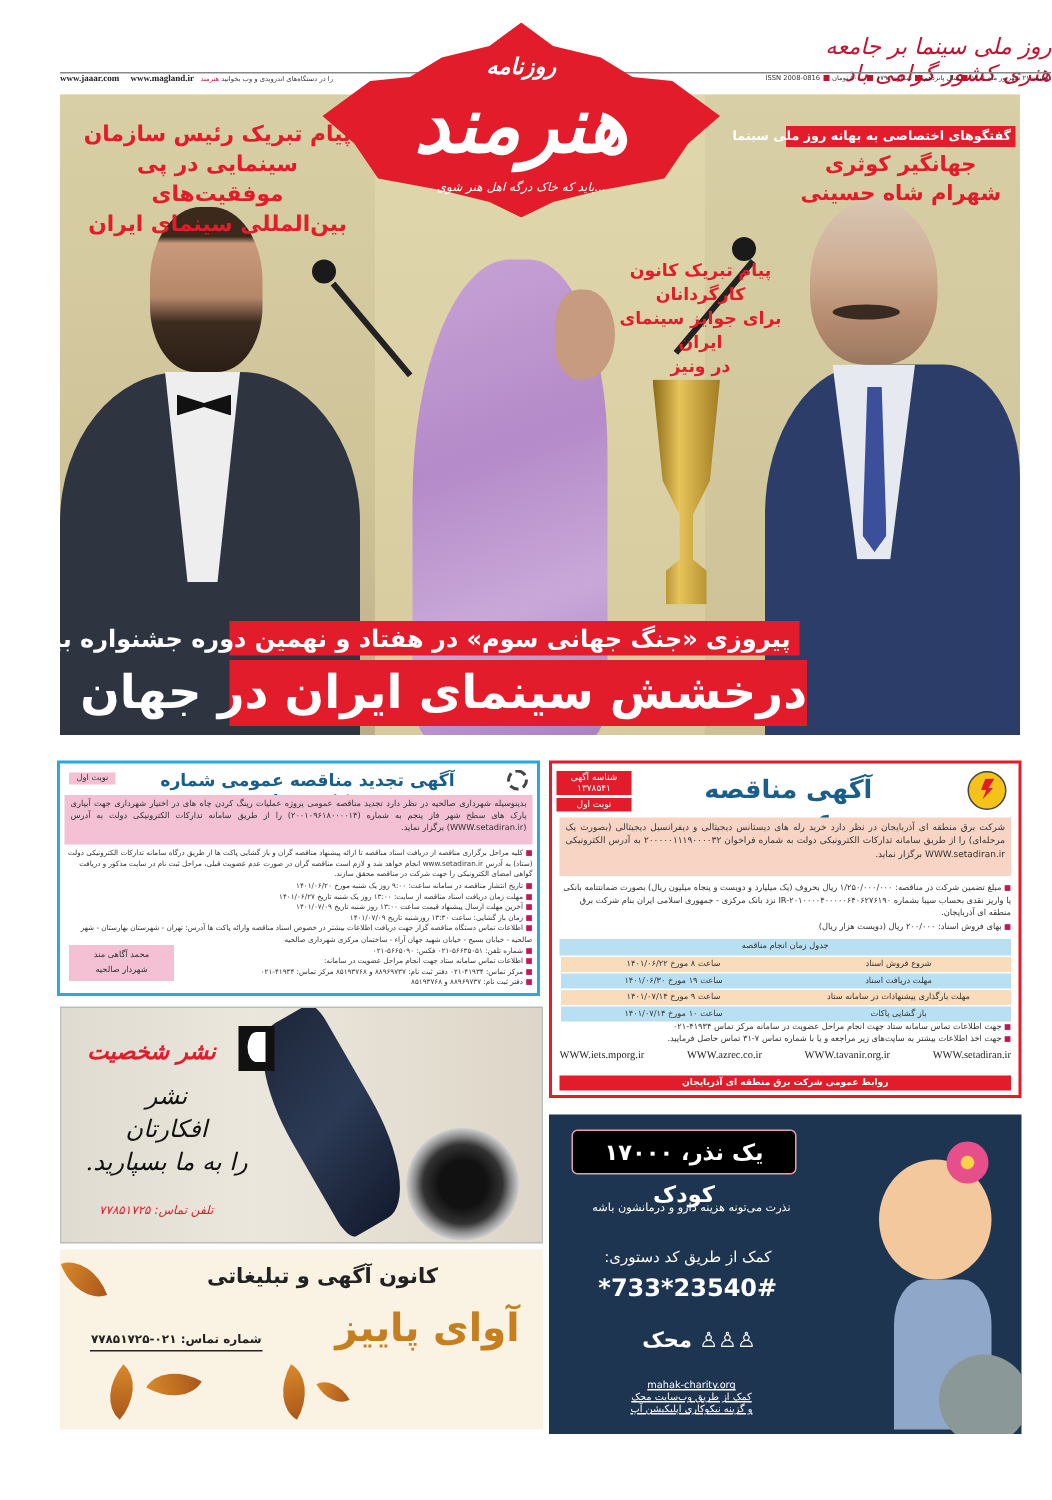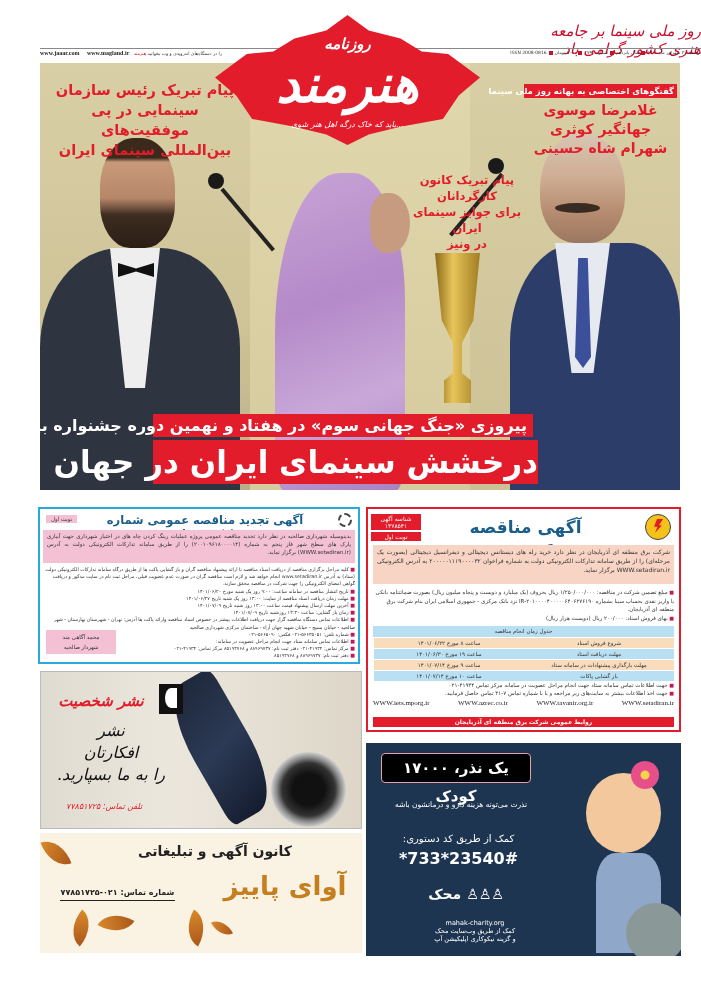--- a/index.html
+++ b/index.html
@@ -99,21 +99,21 @@
   .autumn-phone { position: absolute; top: 55px; left: 20px; width: 115px; text-align: center; font-size: 8px; font-weight: bold; color: #222; border-bottom: 1px solid #222; padding-bottom: 3px; }
   .leaf { position: absolute; width: 22px; height: 30px; background: linear-gradient(135deg, #d98a2b 0%, #a9561a 100%); border-radius: 0 100% 0 100%; }
 
   
   .charity { position: absolute; top: 743px; left: 366px; width: 315px; height: 213px; background: #1e3552; overflow: hidden; }
   .charity-btn { position: absolute; top: 10px; left: 15px; width: 150px; height: 30px; background: #000000; border: 1px solid #e5a0aa; border-radius: 4px; color: #fff; font-size: 15px; font-weight: bold; text-align: center; line-height: 28px; }
   .charity-sub { position: absolute; top: 57px; left: 5px; width: 180px; text-align: center; color: #fff; font-size: 7.5px; }
   .charity-code-label { position: absolute; top: 90px; left: 10px; width: 165px; text-align: center; color: #fff; font-size: 10px; }
   .charity-code { position: absolute; top: 106px; left: 10px; width: 165px; text-align: center; color: #fff; font-size: 16px; font-weight: bold; direction: ltr; }
   .charity-name { position: absolute; top: 143px; left: 60px; width: 80px; text-align: center; color: #fff; font-size: 14px; font-weight: bold; }
-  .charity-site { position: absolute; top: 176px; left: 44px; width: 130px; text-align: center; color: #fff; font-size: 6.5px; line-height: 8px; }
+  .charity-site { position: absolute; top: 176px; left: 30px; width: 130px; text-align: center; color: #fff; font-size: 6.5px; line-height: 8px; text-decoration: underline; }
   .charity-kid { position: absolute; top: 10px; left: 200px; width: 110px; height: 200px; }
   .kid-head { position: absolute; top: 20px; left: 20px; width: 75px; height: 80px; border-radius: 50%; background: #f2c89c; }
   .kid-flower { position: absolute; top: 8px; left: 65px; width: 28px; height: 28px; border-radius: 50%; background: radial-gradient(circle, #f7d34a 20%, #e64f8a 25%); }
   .kid-body { position: absolute; top: 100px; left: 30px; width: 65px; height: 100px; background: #8fa7c9; border-radius: 30% 30% 0 0; }
   .kid-ghost { position: absolute; top: 150px; left: 60px; width: 60px; height: 60px; border-radius: 50%; background: #8a9998; }
 </style>
 </head>
 <body>
 
 <div class="slogan">روز ملی سینما بر جامعه هنری کشور گرامی باد</div>
@@ -168,21 +168,20 @@
 
 <div class="hl-left">
   <div>پیام تبریک رئیس سازمان</div>
   <div>سینمایی در پی موفقیت‌های</div>
   <div>بین‌المللی سینمای ایران</div>
 </div>
 
 <div class="hl-right-box">
   <div class="hl-right-tag">گفتگوهای اختصاصی به بهانه روز ملی سینما</div>
   <div class="hl-right-names">
-    <div>غلامرضا موسوی</div>
     <div>جهانگیر کوثری</div>
     <div>شهرام شاه حسینی</div>
   </div>
 </div>
 
 <div class="hl-mid">
   <div>پیام تبریک کانون کارگردانان</div>
   <div>برای جوایز سینمای ایران</div>
   <div>در ونیز</div>
 </div>

